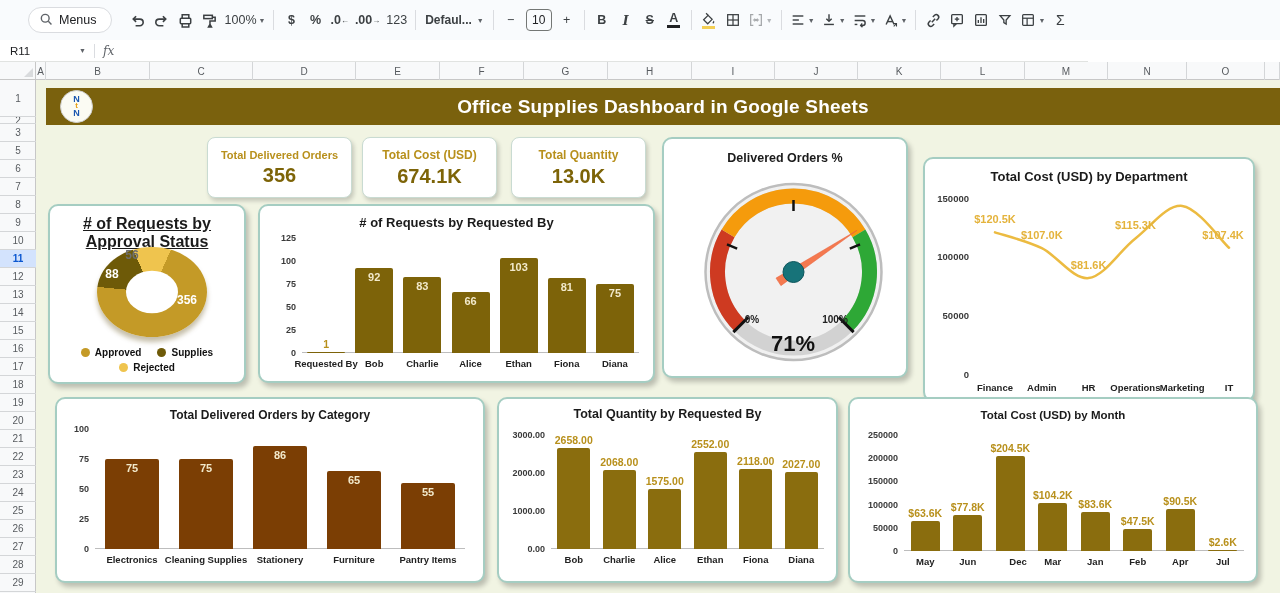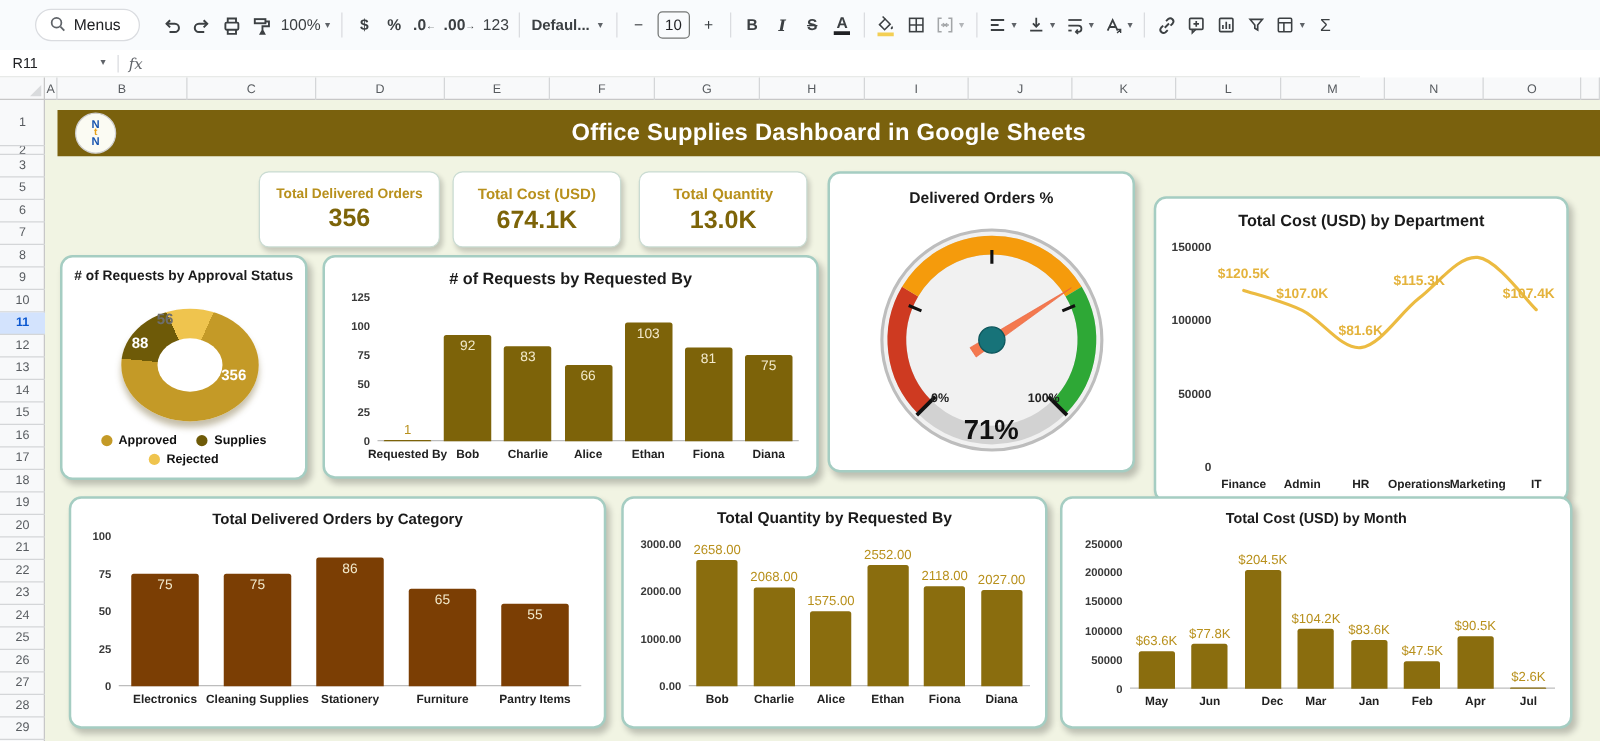--- a/index.html
+++ b/index.html
@@ -73,21 +73,21 @@
   .kpi.big-lab .lab { font-size:12px; }
 
   .card { position:absolute; background:#fff; border:2px solid #a5cdc2; border-radius:10px;
           box-shadow:3px 4px 5px rgba(0,0,0,.22); }
   .card .ctitle { position:absolute; left:0; right:0; text-align:center; font-weight:bold; color:#1b1b1b; }
 
   .tick { position:absolute; font-size:9px; font-weight:bold; color:#3a3a3a; text-align:right; }
   .xlab { position:absolute; font-size:9.5px; font-weight:bold; color:#222; white-space:nowrap;
           transform:translateX(-50%); }
   .bar-el { position:absolute; }
-  .bar-val { position:absolute; font-weight:normal; white-space:nowrap; transform:translateX(-50%); }
+  .bar-val { position:absolute; font-weight:bold; white-space:nowrap; transform:translateX(-50%); }
   .plot-base { position:absolute; border-bottom:1px solid #bdbdbd; }
 
   
   .donut { position:absolute; border-radius:50%; }
   .donut .hole { position:absolute; background:#fff; border-radius:50%; }
   .dlabel { position:absolute; font-weight:bold; font-size:12px; transform:translate(-50%,-50%); }
   .legend-row { position:absolute; left:0; right:0; display:flex; justify-content:center; gap:16px; }
   .legend-item { display:flex; align-items:center; gap:5px; font-size:10px; font-weight:bold; color:#111; }
   .legend-dot { width:9px; height:9px; border-radius:50%; }
 
@@ -369,21 +369,21 @@
     <div class="kpi big-lab" style="left:326px; top:57px; width:135px;">
       <span class="lab">Total Cost (USD)</span>
       <span class="val">674.1K</span>
     </div>
     <div class="kpi big-lab" style="left:475px; top:57px; width:135px;">
       <span class="lab">Total Quantity</span>
       <span class="val">13.0K</span>
     </div>
 
     <div class="card" id="donutCard" style="left:12px; top:124px; width:198px; height:180px;">
-      <div class="ctitle" style="top:9px; font-size:11px;"># of Requests  by Approval Status</div>
+      <div class="ctitle" style="top:9px; font-size:16px;text-decoration:underline;"># of Requests  by Approval Status</div>
     <div class="donut" style="left: 47px; top: 31px; width: 110px; height: 110px; background: conic-gradient(from -20.16deg, rgb(239, 196, 78) 0deg, rgb(239, 196, 78) 40.32deg, rgb(196, 154, 39) 40.32deg, rgb(196, 154, 39) 296.64deg, rgb(110, 90, 8) 296.64deg, rgb(110, 90, 8) 360deg); transform: scaleY(0.82); box-shadow: rgba(90, 70, 10, 0.35) 0px 6px 6px;">
           <div class="hole" style="left: 29px; top: 29px; width: 52px; height: 52px;"></div>
         </div>
         <div class="dlabel" style="left: 137px; top: 94px; color: rgb(255, 255, 255);">356</div>
         <div class="dlabel" style="left: 62px; top: 68px; color: rgb(255, 255, 255);">88</div>
         <div class="dlabel" style="left: 82px; top: 49px; color: rgb(110, 110, 110);">56</div>
         <div class="legend-row" style="top: 141px;">
           <div class="legend-item">
             <span class="legend-dot" style="background: rgb(196, 154, 39);"></span>
             <span>Approved</span>

